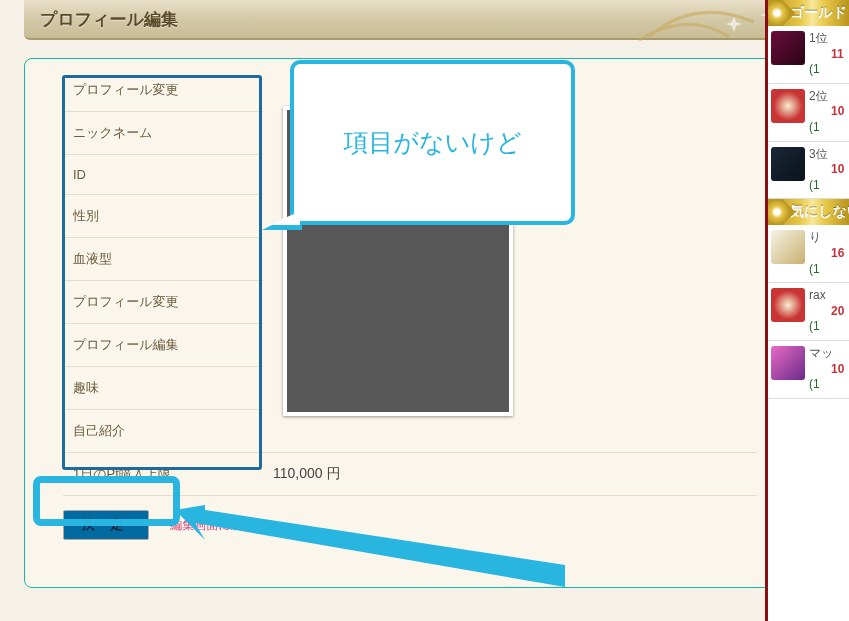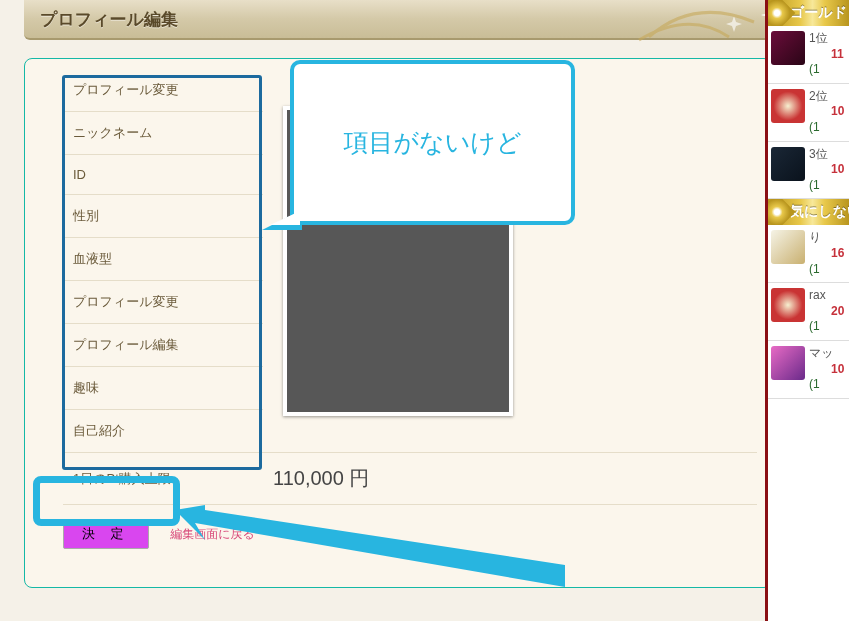--- a/index.html
+++ b/index.html
@@ -59,38 +59,38 @@
   border-bottom: 1px solid #e5ddc9;
   vertical-align: middle;
 }
 .form-table .label-cell {
   width: 200px;
   color: #6a5a3a;
   font-size: 13px;
 }
 .form-table .value-cell {
   color: #444;
-  font-size: 20px;
+  font-size: 14px;
 }
 
 
 .avatar-img {
   width: 230px;
   height: 310px;
   background: #575757;
   border: 4px solid #fff;
   box-shadow: 0 1px 3px rgba(0,0,0,.4);
   float: left;
   margin-left: 10px;
 }
 
 
 .actions { margin-top: 14px; }
 .btn-decide {
-  background: #d946ef;
+  background: #0369a1;
   border: 1px solid #aaa;
   padding: 5px 18px;
   font-size: 13px;
   letter-spacing: 6px;
   cursor: pointer;
   border-radius: 2px;
 }
 .link-back {
   color: #d84a7a;
   margin-left: 18px;

